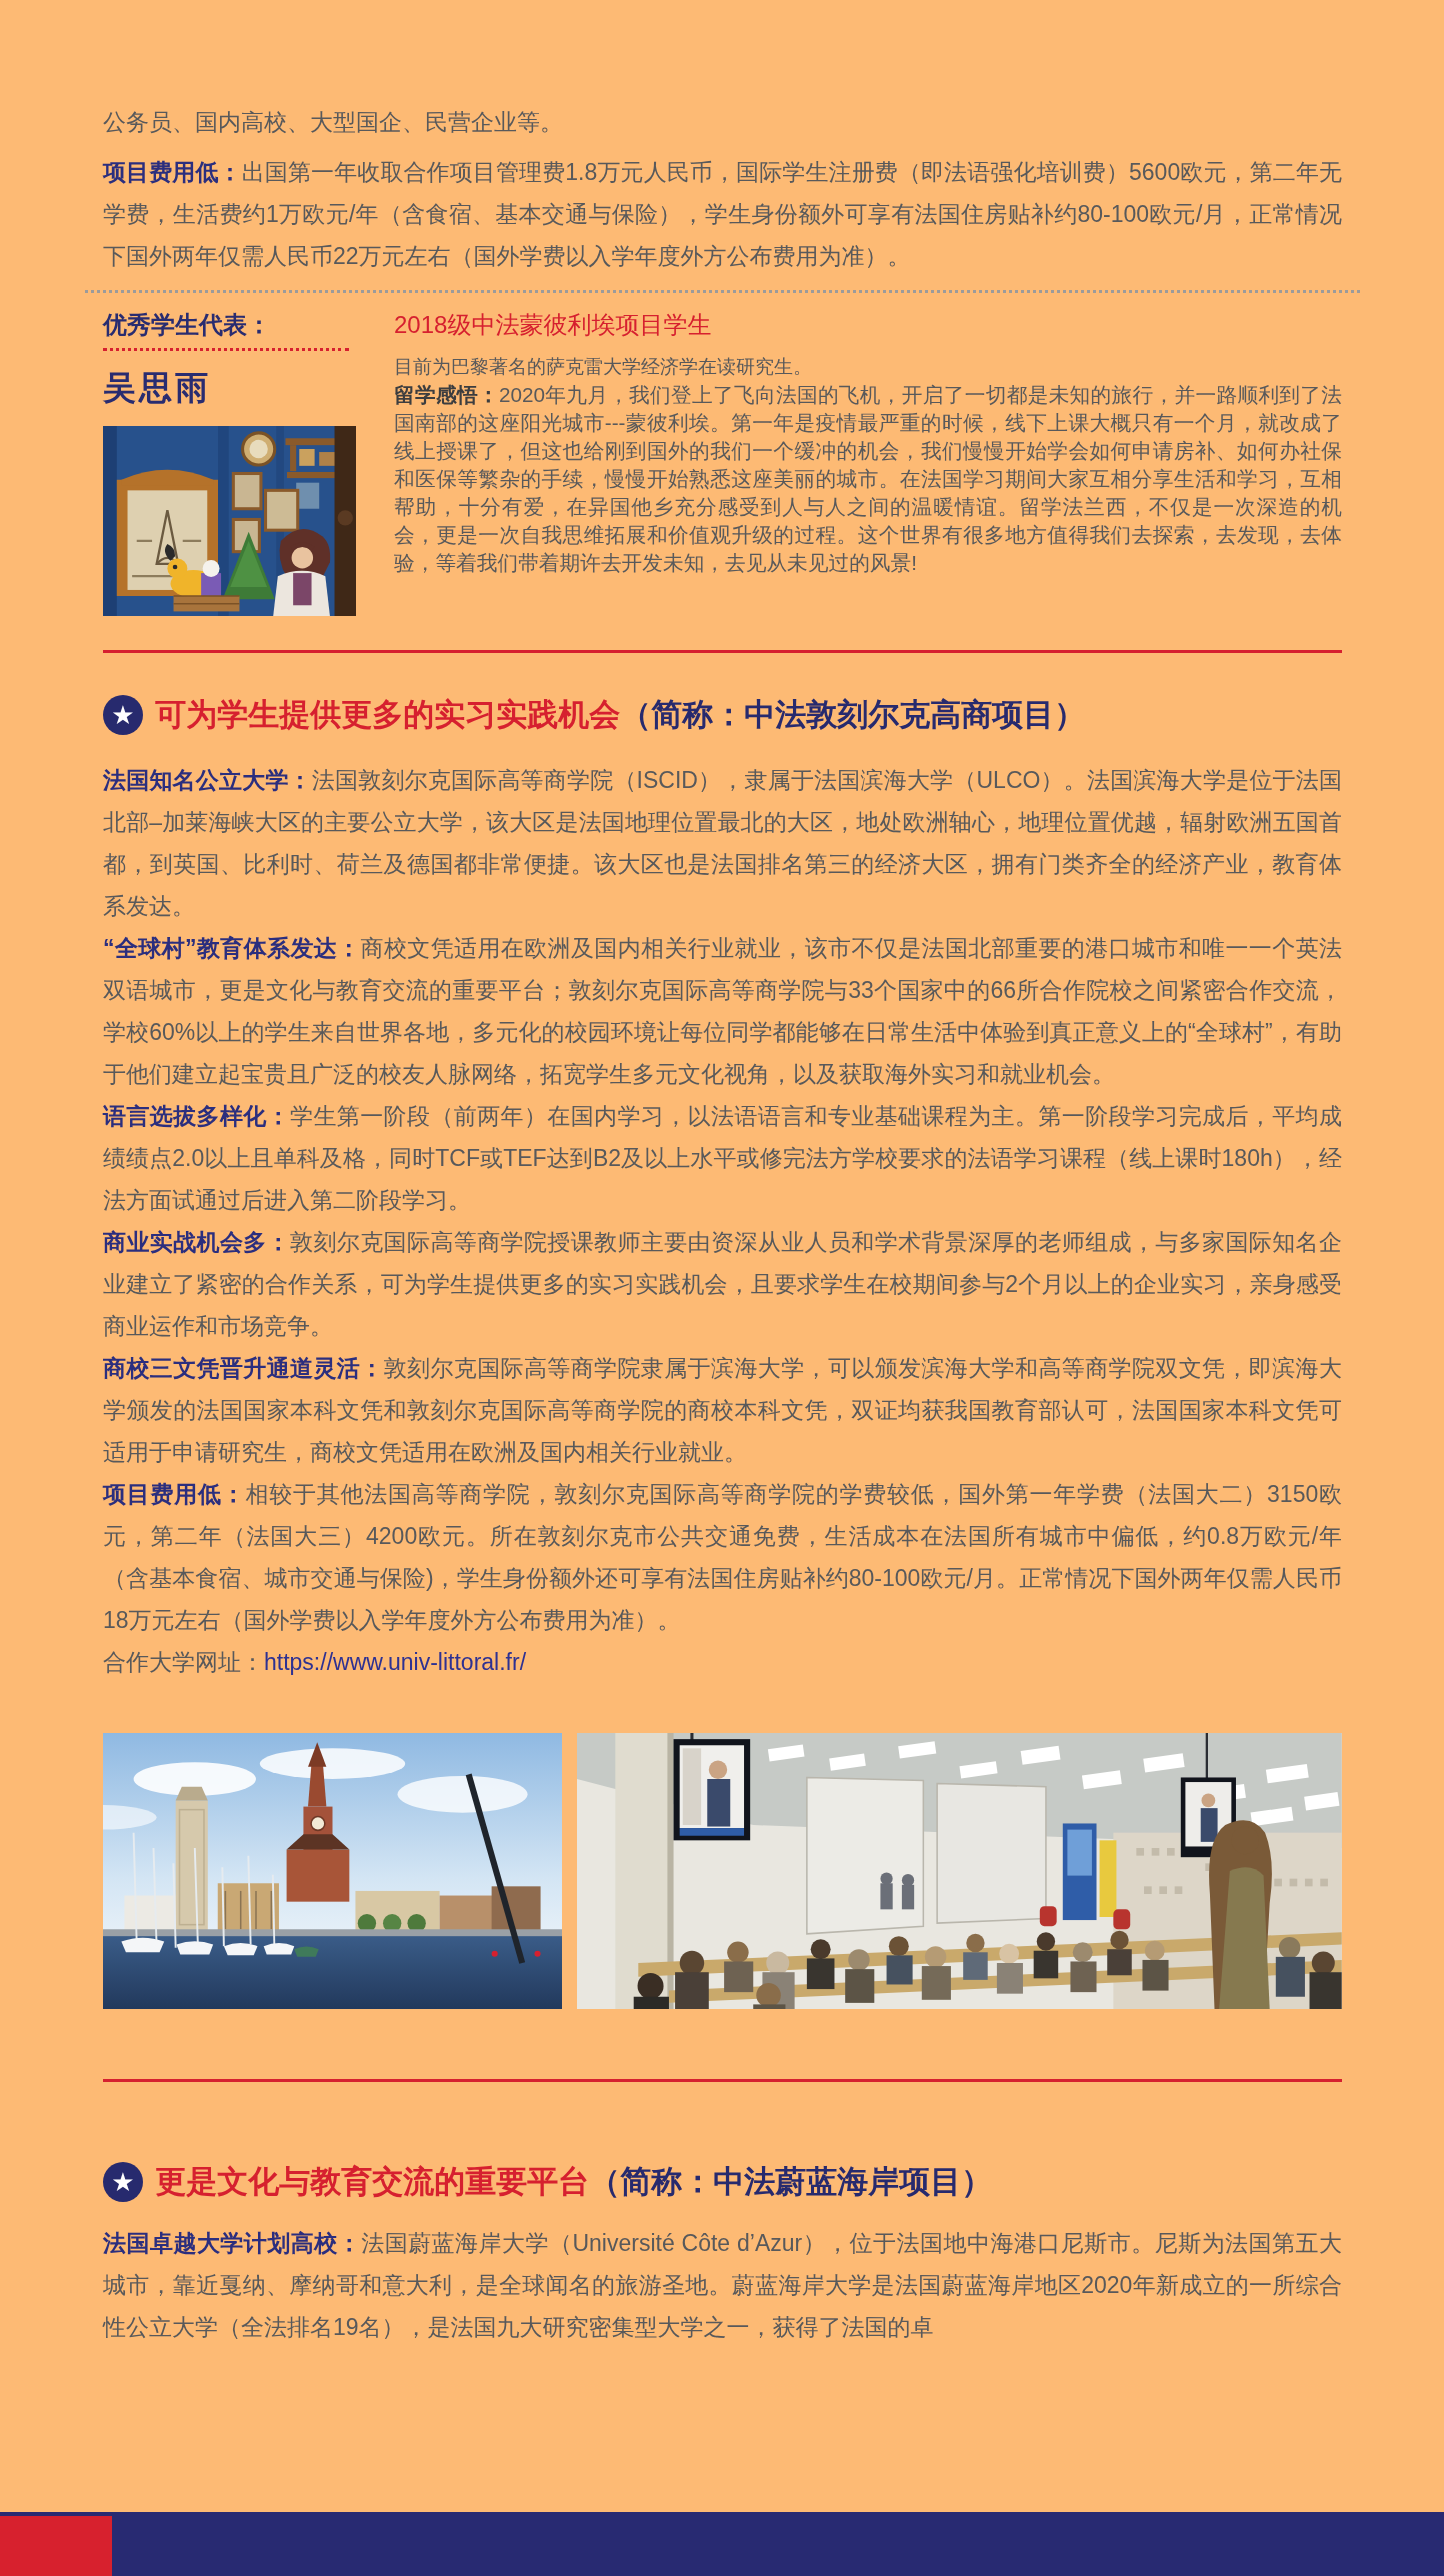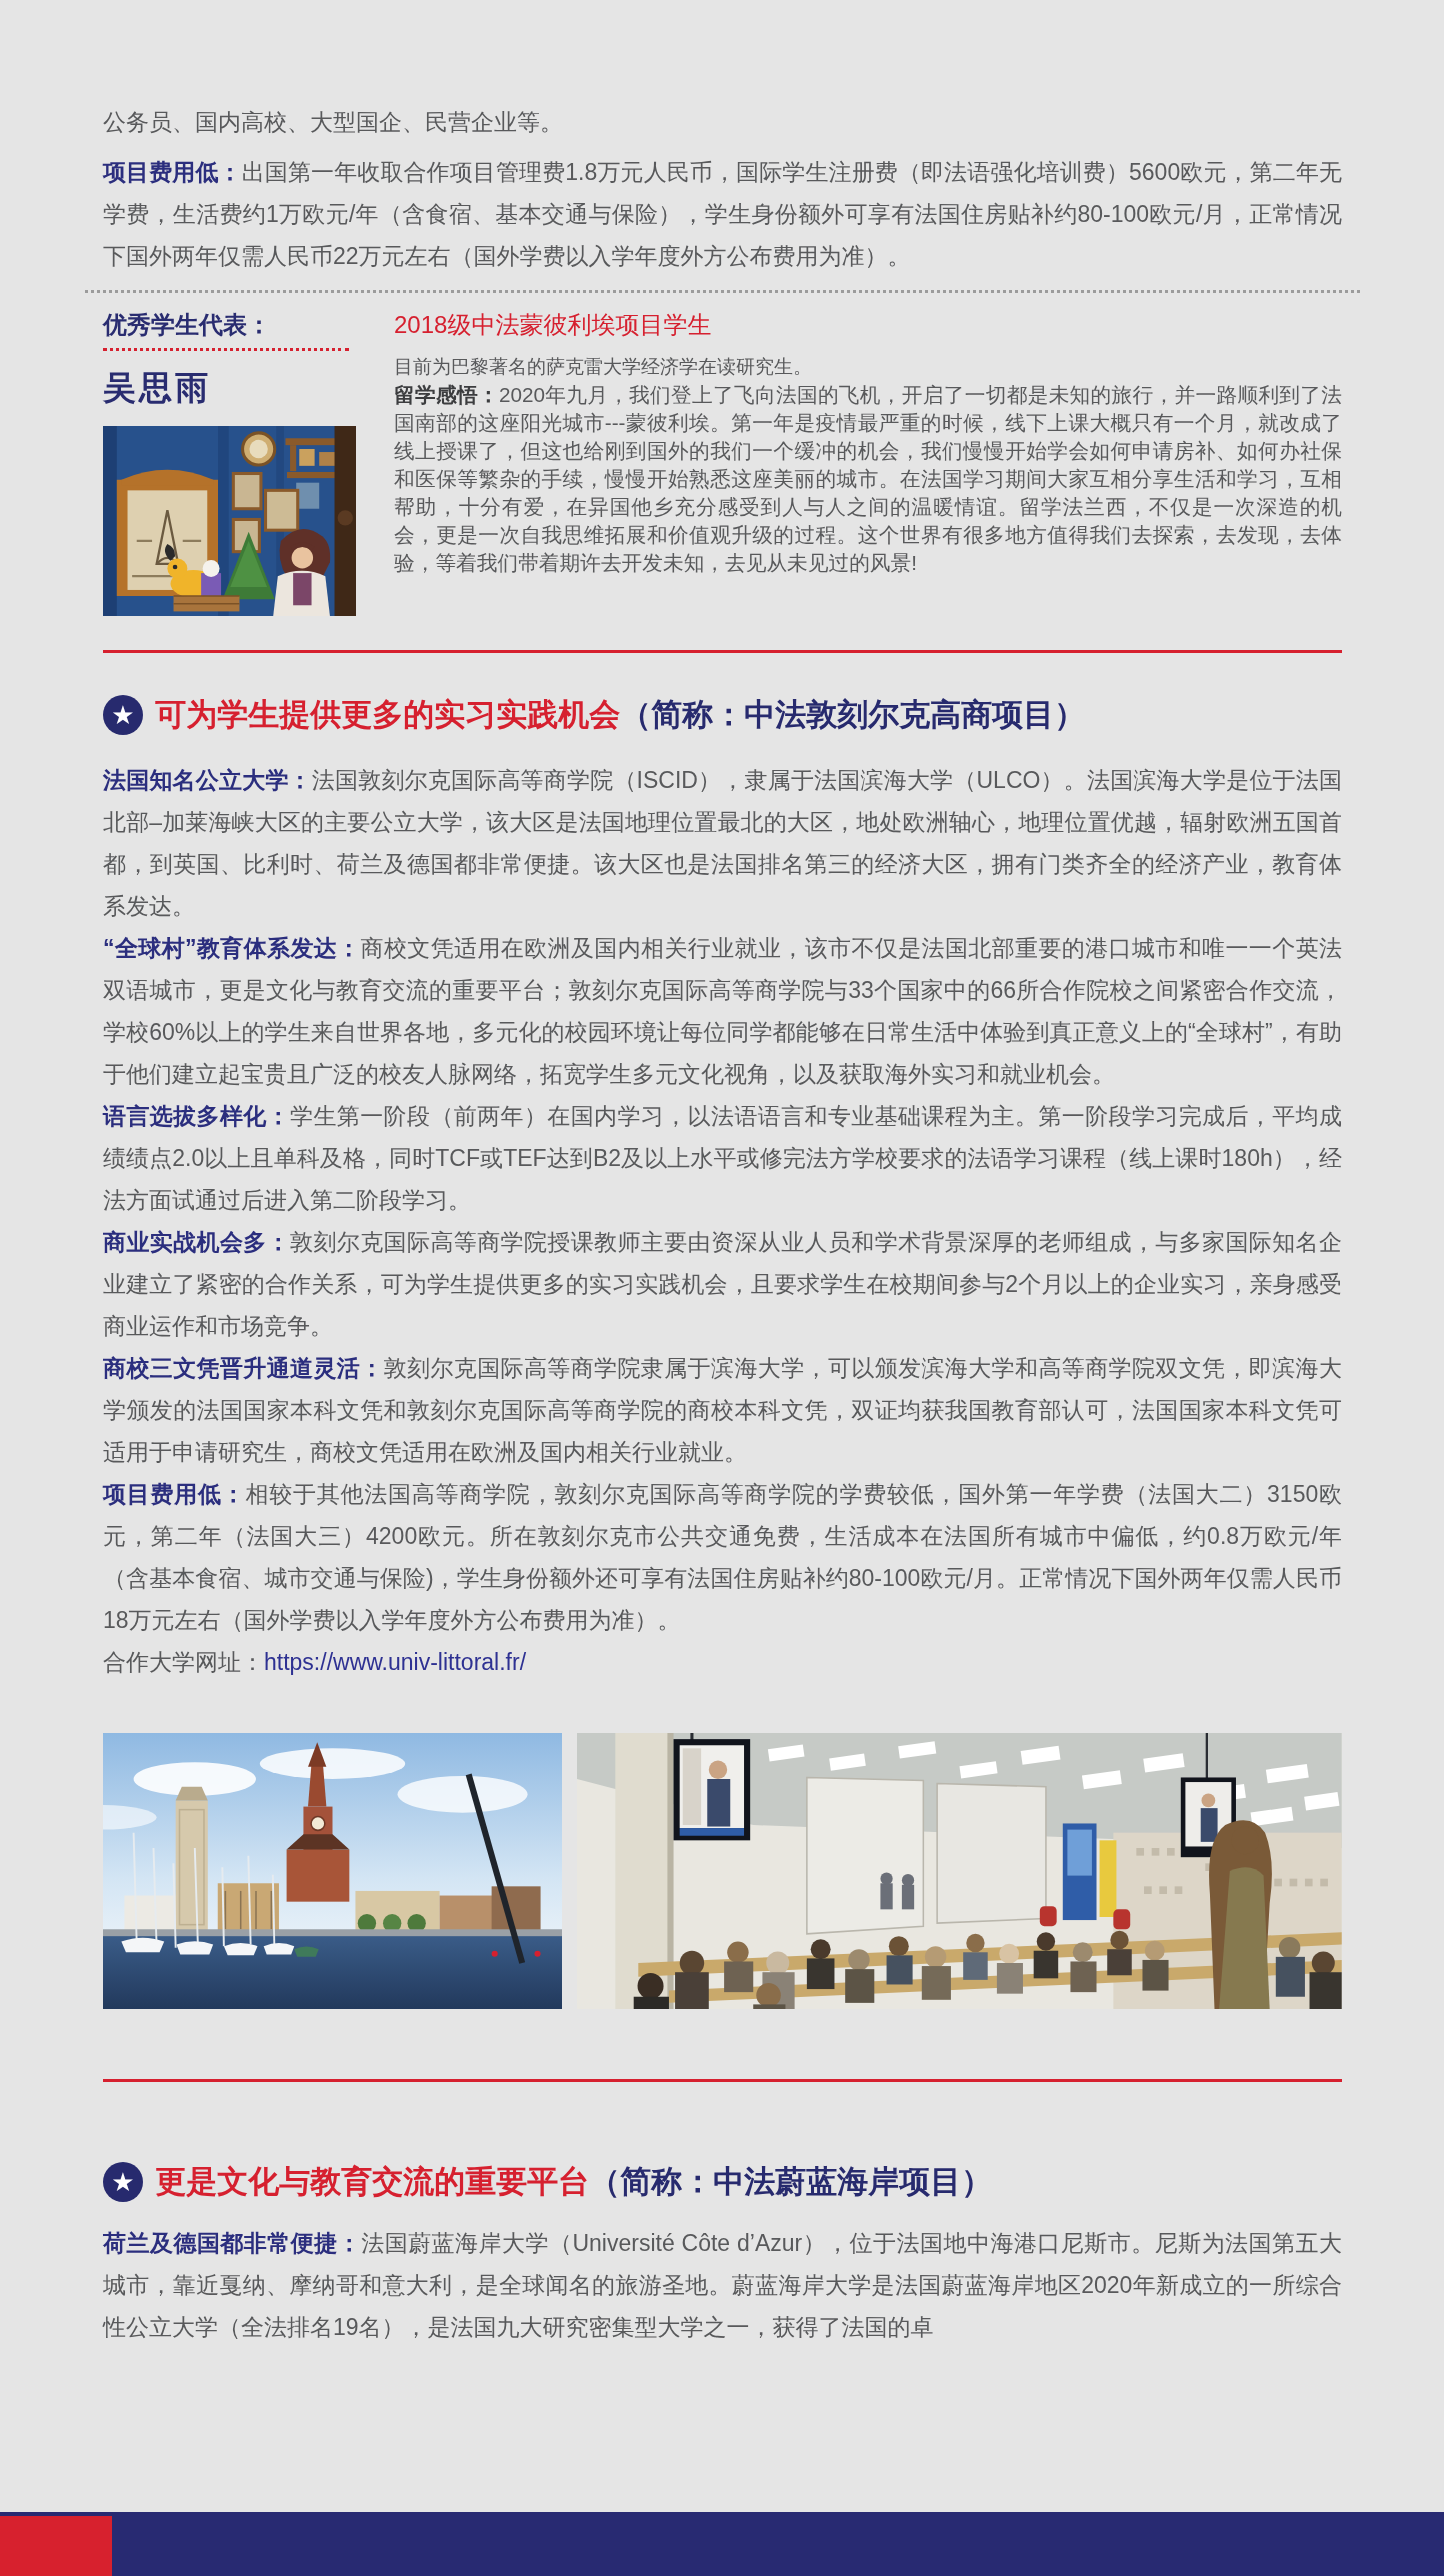--- a/index.html
+++ b/index.html
@@ -1,17 +1,17 @@
 <!DOCTYPE html>
 <html style="font-size:12.2px"><head>
 <meta charset="utf-8">
 <style>
   html,body{margin:0;padding:0;background:#ffffff;}
   .page{
-    position:relative;width:1445px;height:2576px;background:#e5e5e5;
+    position:relative;width:1445px;height:2576px;background:#fdba74;
     font-family:"Liberation Sans","DejaVu Sans",sans-serif;
     color:#58595b;overflow:hidden;
   }
   .content{padding:0 103px;}
   .body-text{font-size:23px;line-height:42px;text-align:justify;color:#58595b;margin:0;}
   .lead{color:#2b2e7e;font-weight:bold;}
   .intro-line{margin-top:101px;}
   .fee-par{margin-top:7.7px;}
   .dotted-sep{border-top:3.1px dotted #9b9b9b;margin:13.8px -17.6px 0 -17.6px;height:0;}
   
@@ -316,21 +316,21 @@
 
     <div class="red-rule second"></div>
 
     <div class="sec-heading second">
       <div class="star-badge">★</div>
       <span class="t-red">更是文化与教育交流的重要平台</span>
       <span class="t-navy">（简称：中法蔚蓝海岸项目）</span>
     </div>
 
     <div class="sec-body sec2-body">
-      <p class="body-text"><span class="lead">荷兰及德国都非常便捷：</span><span>法国蔚蓝海岸大学（Université Côte d’Azur），位于法国地中海港口尼斯市。尼斯为法国第五大城市，靠近戛纳、摩纳哥和意大利，是全球闻名的旅游圣地。蔚蓝海岸大学是法国蔚蓝海岸地区2020年新成立的一所综合性公立大学（全法排名19名），是法国九大研究密集型大学之一，获得了法国的卓</span></p>
+      <p class="body-text"><span class="lead">法国卓越大学计划高校：</span><span>法国蔚蓝海岸大学（Université Côte d’Azur），位于法国地中海港口尼斯市。尼斯为法国第五大城市，靠近戛纳、摩纳哥和意大利，是全球闻名的旅游圣地。蔚蓝海岸大学是法国蔚蓝海岸地区2020年新成立的一所综合性公立大学（全法排名19名），是法国九大研究密集型大学之一，获得了法国的卓</span></p>
     </div>
 
   </div>
 
   <div class="footer-band">
     <div class="footer-red"></div>
   </div>
 </div>
 
 

